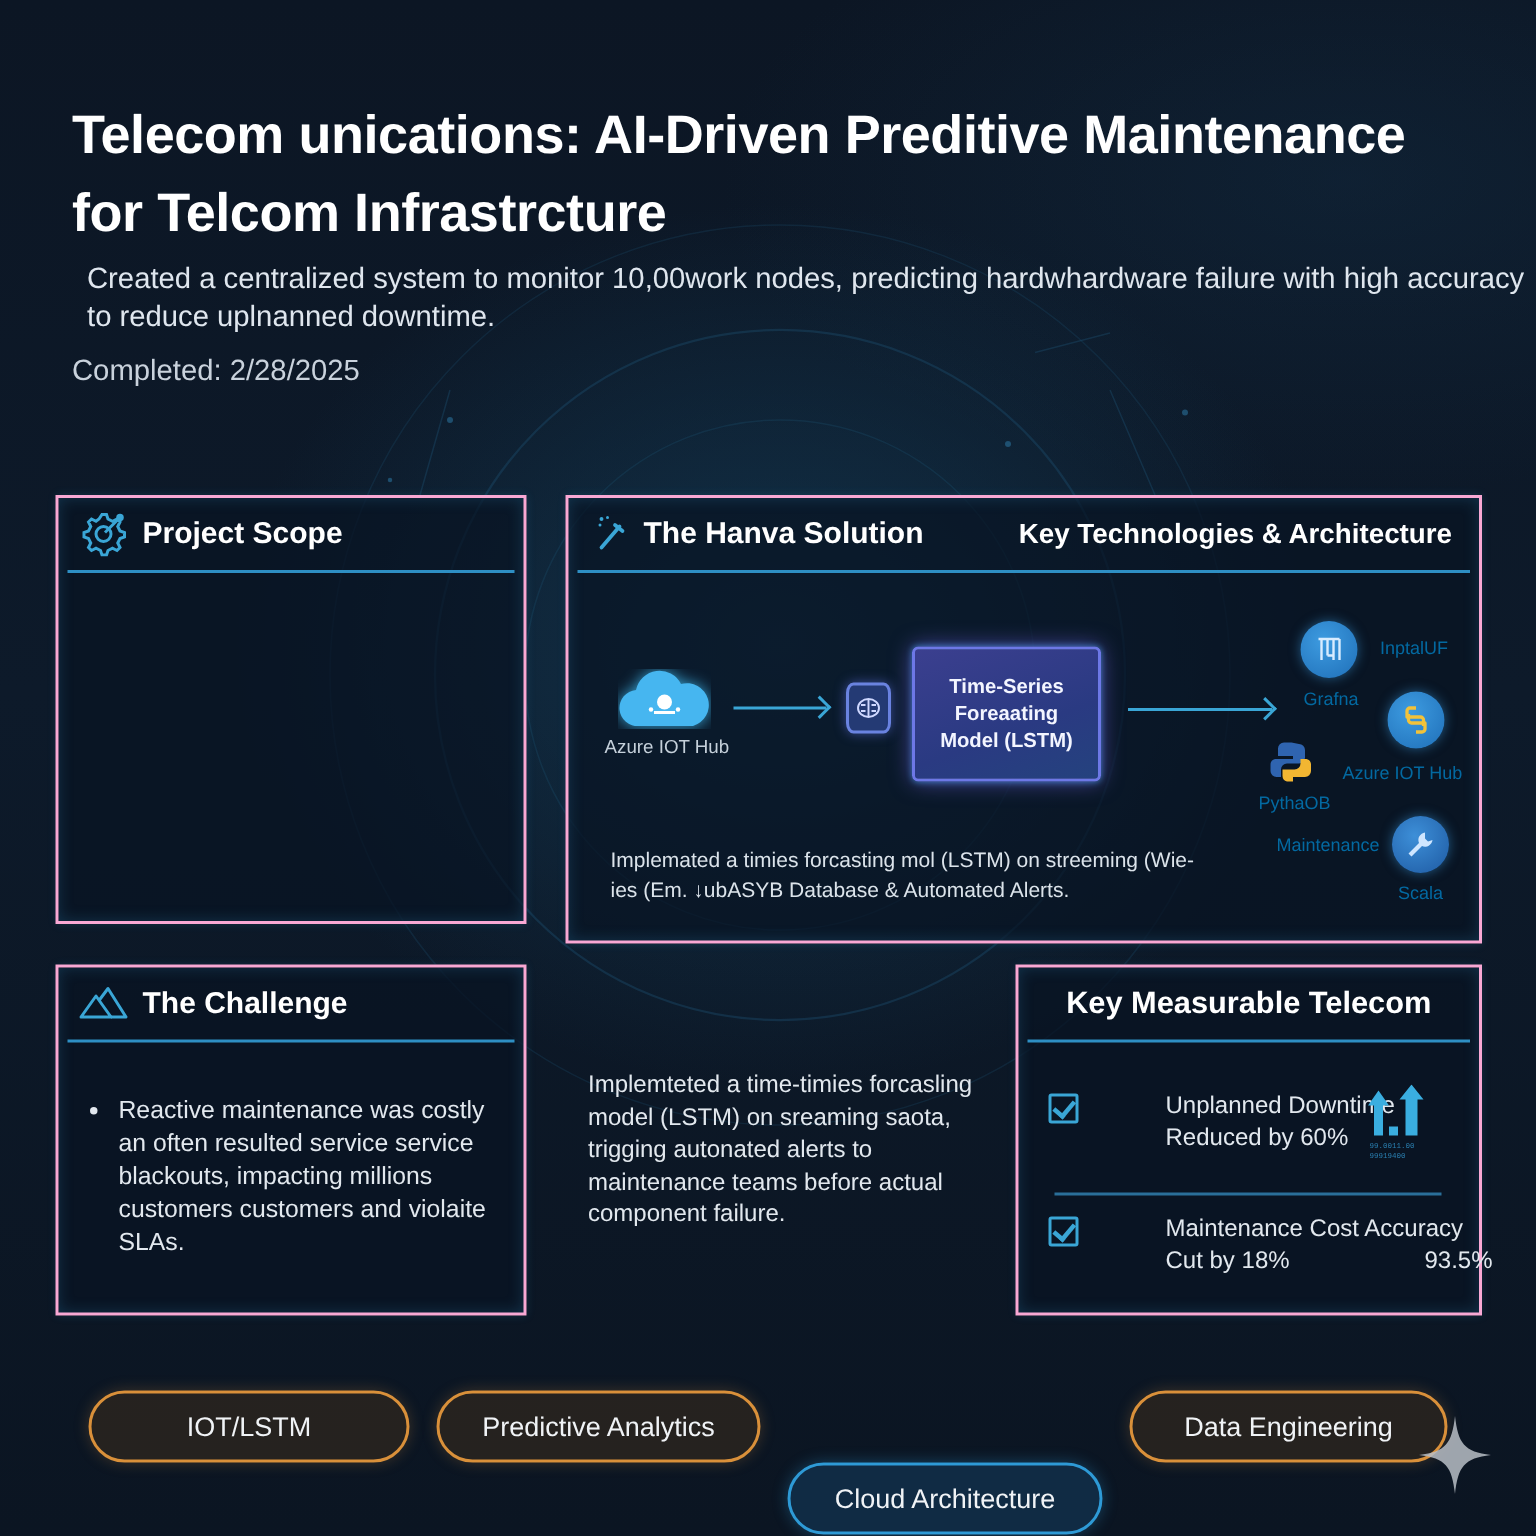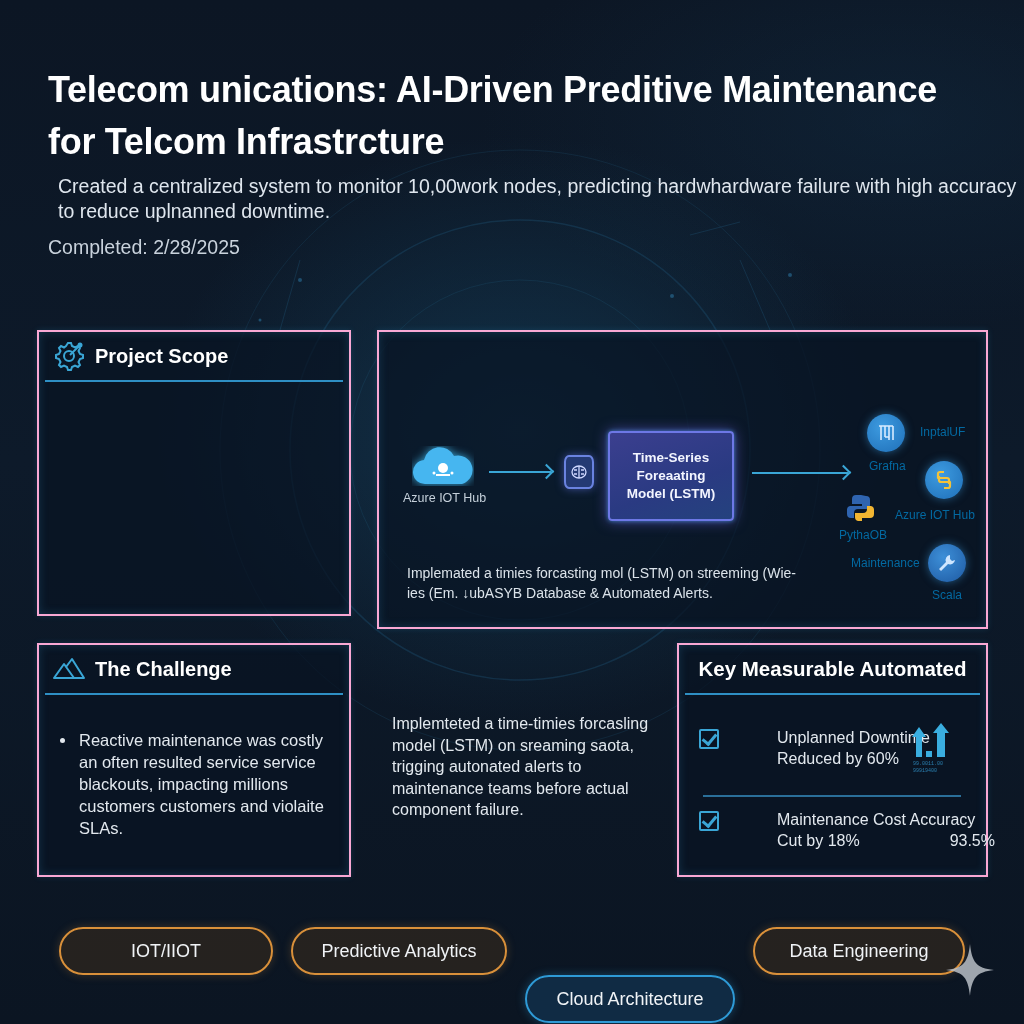--- a/index.html
+++ b/index.html
@@ -150,20 +150,35 @@
           <path d="M17 14 L26 5"></path>
         </g>
         <circle cx="27" cy="4" r="2.5" fill="#3aa6d6"></circle>
       </svg>
     </span>
     <span class="panel-title">Project Scope</span>
   </div>
 </section>
 
 <section class="panel" style="left:377px; top:330px; width:611px; height:299px;">
+  <div class="panel-head">
+    <span class="head-icon" style="width:26px; margin-left:10px;">
+      <svg width="24" height="28" viewBox="0 0 24 28">
+        <g fill="none" stroke="#3aa6d6" stroke-width="2.5" stroke-linecap="round">
+          <path d="M5 23 L17 9"></path>
+          <path d="M14 8 L19 12"></path>
+        </g>
+        <circle cx="5" cy="4" r="1.3" fill="#3aa6d6"></circle>
+          <circle cx="9" cy="3" r="1" fill="#3aa6d6"></circle>
+          <circle cx="4" cy="8" r="1" fill="#3aa6d6"></circle>
+      </svg>
+    </span>
+    <span class="panel-title">The Hanva Solution</span>
+    <span class="sol-right-title">Key Technologies &amp; Architecture</span>
+  </div>
 
   <div style="position:absolute; left:33px; top:114px;">
     <svg width="62" height="40" viewBox="0 0 62 40">
       <path d="M14 38 a12 12 0 0 1 -2 -24 a16 16 0 0 1 30 -4 a12 12 0 0 1 8 28 z" fill="#46b6f0" style="filter: drop-shadow(0 0 5px #3aa6d6);"></path>
       <circle cx="31" cy="22" r="5" fill="#ffffff"></circle>
       <circle cx="22" cy="27" r="1.5" fill="#ffffff"></circle>
         <circle cx="40" cy="27" r="1.5" fill="#ffffff"></circle>
       <rect x="24" y="28" width="14" height="2" fill="#ffffff"></rect>
     </svg>
   </div>
@@ -232,21 +247,21 @@
   </div>
   <ul class="bullets" style="top:84px;">
     <li>Reactive maintenance was costly an often resulted service service blackouts, impacting millions customers customers and violaite SLAs.</li>
   </ul>
 </section>
 
 <p class="middle-text">Implemteted a time-timies forcasling model (LSTM) on sreaming saota, trigging autonated alerts to maintenance teams before actual component failure.</p>
 
 <section class="panel" style="left:677px; top:643px; width:311px; height:234px;">
   <div class="panel-head" style="justify-content:center;">
-    <span class="panel-title" style="font-size:20.5px;">Key Measurable Automated</span>
+    <span class="panel-title" style="font-size:20.5px;">Key Measurable Telecom</span>
   </div>
   <div class="outcome" style="top:82px;">
     <span class="check"></span>
     <div class="outcome-text">
       <div>Unplanned Downtime</div>
       <div>Reduced by 60%</div>
     </div>
   </div>
   <div style="position:absolute; left:232px; top:78px;">
     <svg width="42" height="52" viewBox="0 0 42 52">
@@ -267,20 +282,20 @@
     <div class="outcome-text">
       <div>Maintenance Cost Accuracy</div>
       <div style="display:flex; justify-content:space-between; width:218px;">
         <span>Cut by 18%</span>
         <span>93.5%</span>
       </div>
     </div>
   </div>
 </section>
 
-<div class="tag orange" style="left:59px; width:214px;">IOT/IIOT</div>
+<div class="tag orange" style="left:59px; width:214px;">IOT/LSTM</div>
 <div class="tag orange" style="left:291px; width:216px;">Predictive Analytics</div>
 <div class="tag blue" style="left:525px; width:210px;">Cloud Architecture</div>
 <div class="tag orange" style="left:753px; width:212px;">Data Engineering</div>
 
 <svg class="sparkle" viewBox="0 0 52 56">
   <path d="M26 2 C28 20 32 26 50 28 C32 30 28 36 26 54 C24 36 20 30 2 28 C20 26 24 20 26 2 Z" fill="#b9bec6" fill-opacity="0.85"></path>
 </svg>
 
 </body></html>

